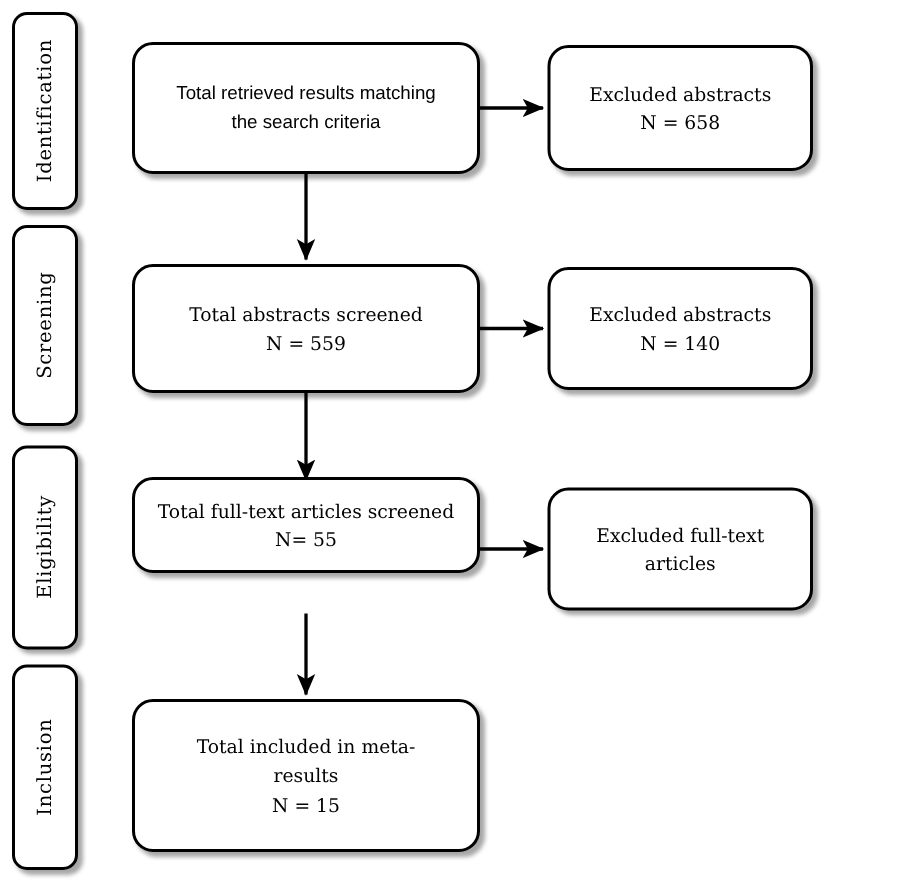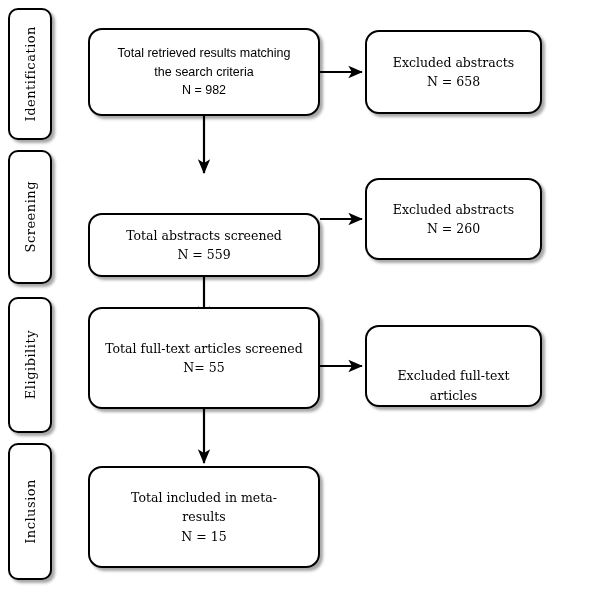--- a/index.html
+++ b/index.html
@@ -70,24 +70,24 @@
   }
   .box-text.sans {
     font-family: "Liberation Sans", sans-serif;
     font-size: 12.5px;
     line-height: 1.5;
   }
   .box-text .ln { display: block; }
 
   #box-retrieved  { top: 28px;  height: 88px; }
   #box-excluded-1 { top: 30px;  height: 84px; }
-  #box-screened   { top: 176px; height: 64px; margin-top: 37px; }
+  #box-screened   { top: 176px; height: 86px; }
   #box-excluded-2 { top: 178px; height: 82px; }
-  #box-fulltext   { top: 307px; height: 102px; }
-  #box-excluded-3 { top: 325px; height: 82px; align-items: flex-end; }
+  #box-fulltext   { top: 318px; height: 64px; }
+  #box-excluded-3 { top: 325px; height: 82px; }
   #box-included   { top: 466px; height: 102px; }
 
   
   .conn {
     position: absolute;
     pointer-events: none;
   }
   .conn svg { display: block; overflow: visible; }
 </style>
 </head>
@@ -130,42 +130,41 @@
       <line x1="320" y1="219" x2="362" y2="219" stroke="#000000" stroke-width="2.2" marker-end="url(#arrowhead)"></line>
 
       <line x1="320" y1="366" x2="362" y2="366" stroke="#000000" stroke-width="2.2" marker-end="url(#arrowhead)"></line>
     </svg>
   </div>
 
   <div class="box flow-box" id="box-retrieved">
     <div class="box-text sans">
       <span class="ln">Total retrieved results matching</span>
       <span class="ln">the search criteria</span>
-      <span class="ln">N = 982</span>
     </div>
   </div>
 
   <div class="box side-box" id="box-excluded-1">
     <div class="box-text">
       <span class="ln">Excluded abstracts</span>
       <span class="ln">N = 658</span>
     </div>
   </div>
 
   <div class="box flow-box" id="box-screened">
     <div class="box-text">
       <span class="ln">Total abstracts screened</span>
       <span class="ln">N = 559</span>
     </div>
   </div>
 
   <div class="box side-box" id="box-excluded-2">
     <div class="box-text">
       <span class="ln">Excluded abstracts</span>
-      <span class="ln">N = 260</span>
+      <span class="ln">N = 140</span>
     </div>
   </div>
 
   <div class="box flow-box" id="box-fulltext">
     <div class="box-text">
       <span class="ln">Total full-text articles screened</span>
       <span class="ln">N= 55</span>
     </div>
   </div>
 

